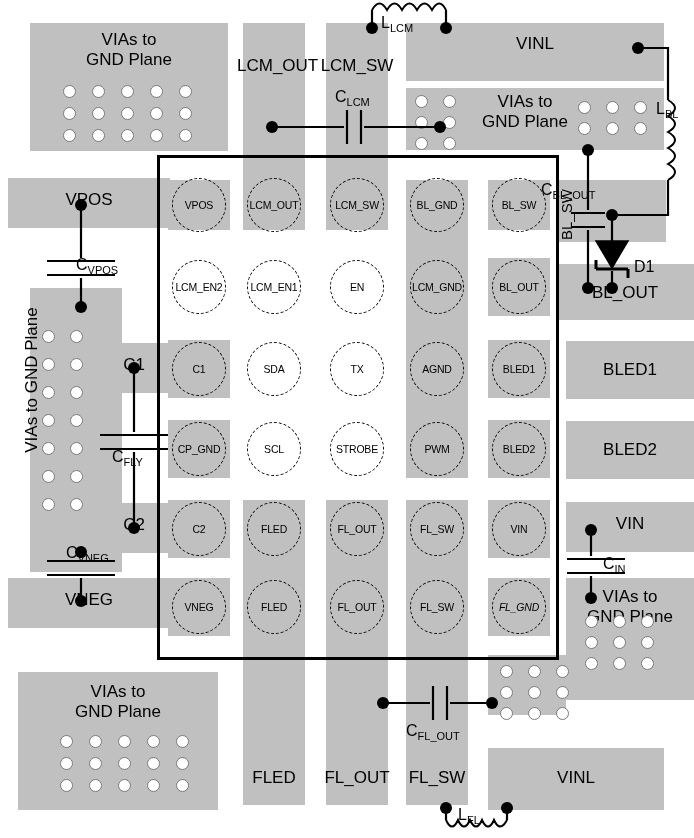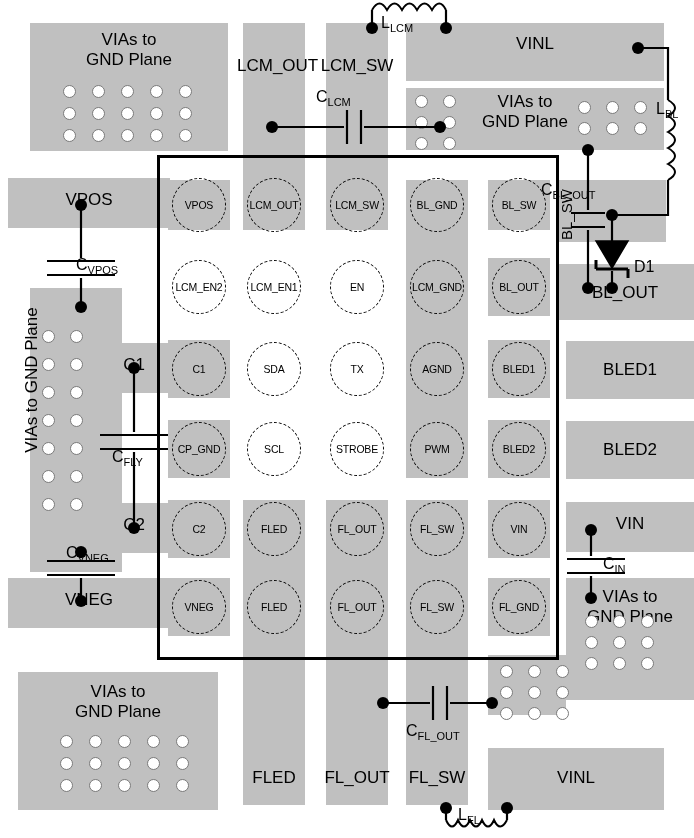--- a/index.html
+++ b/index.html
@@ -272,21 +272,21 @@
       </div>
       <div class="ball" style="left: 247px; top: 580px; width: 54px; height: 54px;">
         <span>FLED</span>
       </div>
       <div class="ball" style="left: 330px; top: 580px; width: 54px; height: 54px;">
         <span>FL_OUT</span>
       </div>
       <div class="ball" style="left: 410px; top: 580px; width: 54px; height: 54px;">
         <span>FL_SW</span>
       </div>
-      <div class="ball" style="left: 492px; top: 580px; width: 54px; height: 54px;">
+      <div class="ball" style="left: 492px; top: 580px; width: 54px; height: 54px; font-style: italic;">
         <span>FL_GND</span>
       </div>
     </div>
 
   <svg class="ov" viewBox="0 0 694 838">
     <g stroke="#000" fill="none" stroke-width="2.2">
 
       <path d="M372,28 L372,10"></path>
       <path d="M446,28 L446,10"></path>
       <path d="M372,10 q7.5,-13 15,0 q7.5,-13 15,0 q7.5,-13 15,0 q7.5,-13 15,0 q7.5,-13 14,0" stroke-width="2"></path>
@@ -364,21 +364,21 @@
   <div class="dot" style="left:75px;top:546px;width:12px;height:12px;"></div>
   <div class="dot" style="left:75px;top:595px;width:12px;height:12px;"></div>
   <div class="dot" style="left:585px;top:524px;width:12px;height:12px;"></div>
   <div class="dot" style="left:585px;top:592px;width:12px;height:12px;"></div>
   <div class="dot" style="left:377px;top:697px;width:12px;height:12px;"></div>
   <div class="dot" style="left:486px;top:697px;width:12px;height:12px;"></div>
   <div class="dot" style="left:440px;top:802px;width:12px;height:12px;"></div>
   <div class="dot" style="left:501px;top:802px;width:12px;height:12px;"></div>
 
   <div class="capname" style="left:381px;top:14px;">L<sub>LCM</sub></div>
-  <div class="capname" style="left:316px;top:88px;">C<sub>LCM</sub></div>
+  <div class="capname" style="left:335px;top:88px;">C<sub>LCM</sub></div>
   <div class="capname" style="left:656px;top:100px;">L<sub>BL</sub></div>
   <div class="capname" style="left:541px;top:181px;">C<sub>BL_OUT</sub></div>
   <div class="capname" style="left:634px;top:258px;">D1</div>
   <div class="capname" style="left:76px;top:256px;">C<sub>VPOS</sub></div>
   <div class="capname" style="left:112px;top:448px;">C<sub>FLY</sub></div>
   <div class="capname" style="left:66px;top:544px;">C<sub>VNEG</sub></div>
   <div class="capname" style="left:603px;top:555px;">C<sub>IN</sub></div>
   <div class="capname" style="left:406px;top:722px;">C<sub>FL_OUT</sub></div>
   <div class="capname" style="left:458px;top:806px;text-align:right;">L<sub>FL</sub></div>
 

